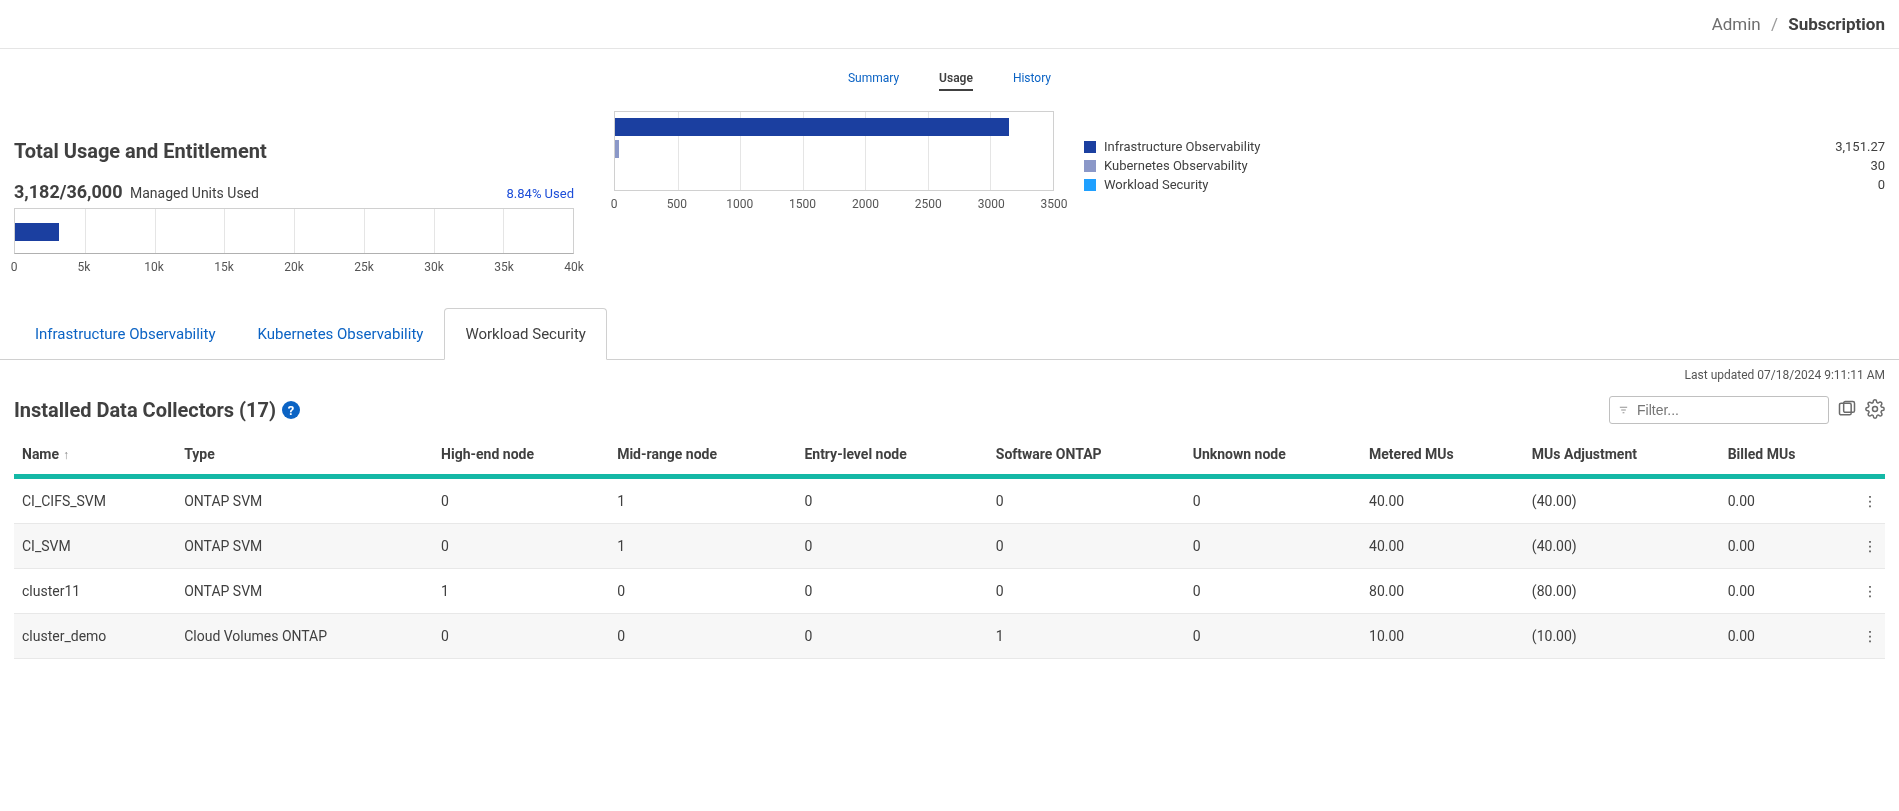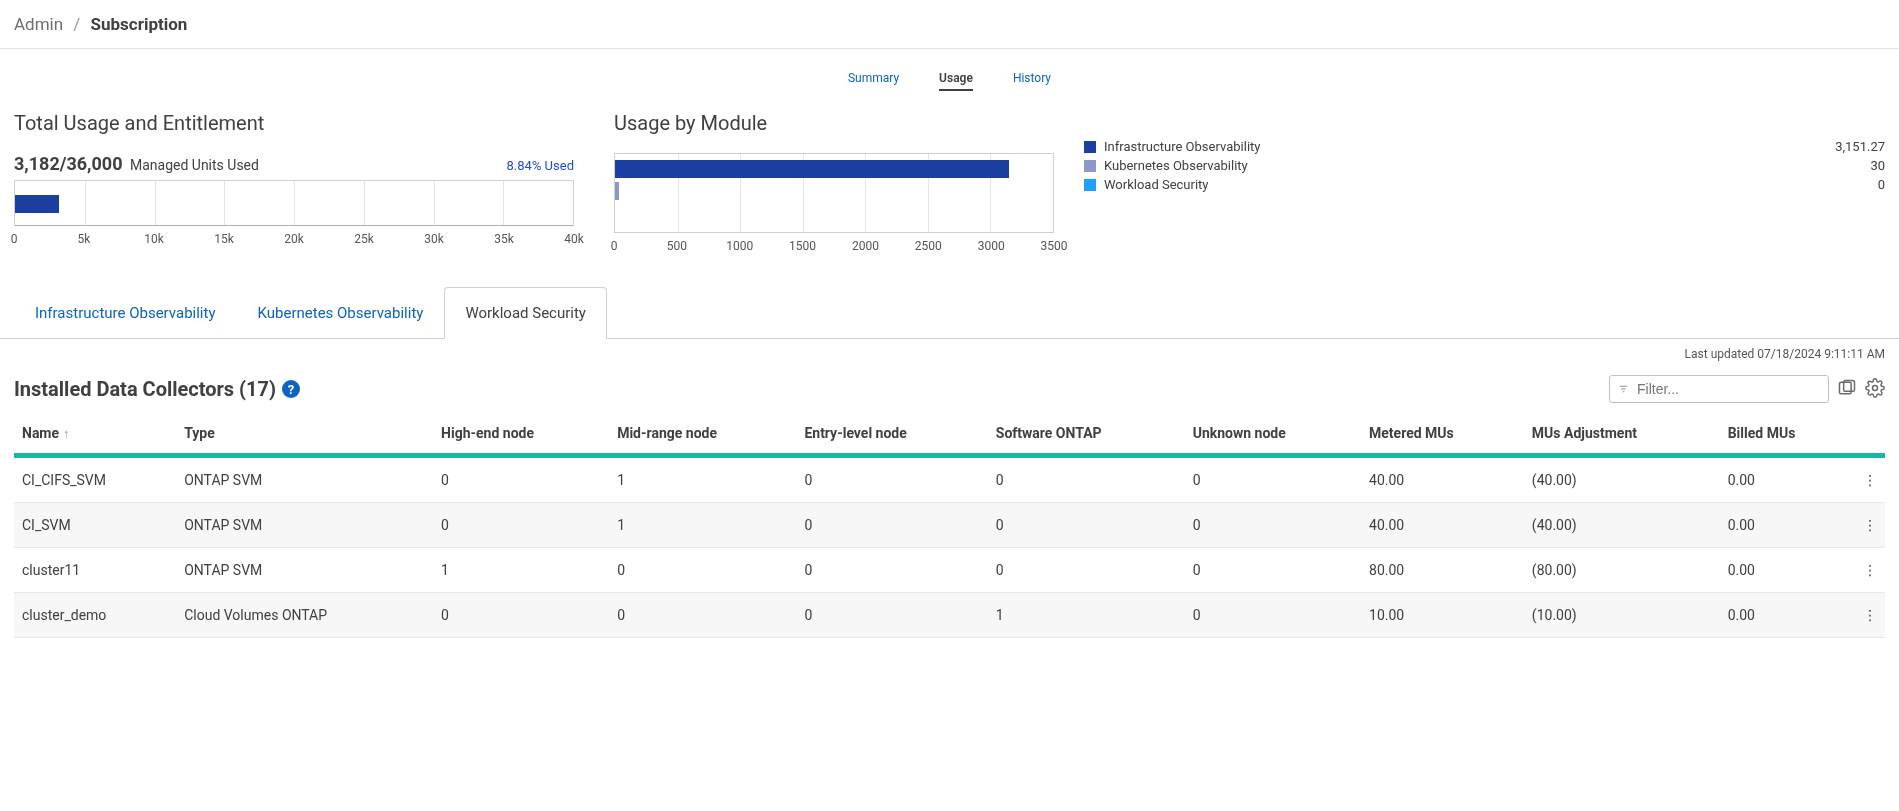--- a/index.html
+++ b/index.html
@@ -9,20 +9,21 @@
     font-size: 14px;
     color: #404040;
     background: #fff;
   }
 
   
   .breadcrumb {
     padding: 14px 14px;
     border-bottom: 1px solid #e5e5e5;
     font-size: 17px;
+    text-align: right;
   }
   .breadcrumb .part-link { color: #6e6e6e; }
   .breadcrumb .sep { color: #9a9a9a; margin: 0 6px; }
   .breadcrumb .part-current { font-weight: 700; color: #404040; }
 
   
   .top-tabs {
     display: flex;
     justify-content: center;
     gap: 40px;
@@ -44,23 +45,24 @@
   .stats-row {
     display: flex;
     gap: 40px;
     padding: 10px 14px 30px;
   }
   .stats-col-left { flex: 0 0 560px; }
   .stats-col-right { flex: 1 1 auto; display: flex; gap: 30px; }
 
   .section-title {
     font-size: 20px;
-    font-weight: 400;
+    font-weight: 700;
     color: #404040;
     margin-bottom: 18px;
+    margin-top: 28px;
   }
 
   .usage-head {
     display: flex;
     justify-content: space-between;
     align-items: baseline;
     margin-bottom: 6px;
   }
   .usage-big { font-size: 18px; font-weight: 700; }
   .usage-sub { font-size: 14px; font-weight: 400; margin-left: 4px; }
@@ -290,21 +292,20 @@
           <span class="tick" style="left: 62.5%;">25k</span>
           <span class="tick" style="left: 75%;">30k</span>
           <span class="tick" style="left: 87.5%;">35k</span>
           <span class="tick" style="left: 100%;">40k</span>
         </div>
     </div>
   </div>
 
   <div class="stats-col-right">
     <div class="module-chart">
-      <div class="section-title">Usage by Module</div>
       <div class="module-plot" id="module-plot">
           <div class="gridline" style="left: 14.2857%;"></div>
           <div class="gridline" style="left: 28.5714%;"></div>
           <div class="gridline" style="left: 42.8571%;"></div>
           <div class="gridline" style="left: 57.1429%;"></div>
           <div class="gridline" style="left: 71.4286%;"></div>
           <div class="gridline" style="left: 85.7143%;"></div>
           <div class="bar" style="top: 6px; width: 90.0363%; background: rgb(27, 63, 160);"></div>
           <div class="bar" style="top: 28px; width: 0.857143%; background: rgb(139, 152, 200);"></div>
           <div class="bar" style="top: 50px; width: 0%; background: rgb(31, 160, 255);"></div>

